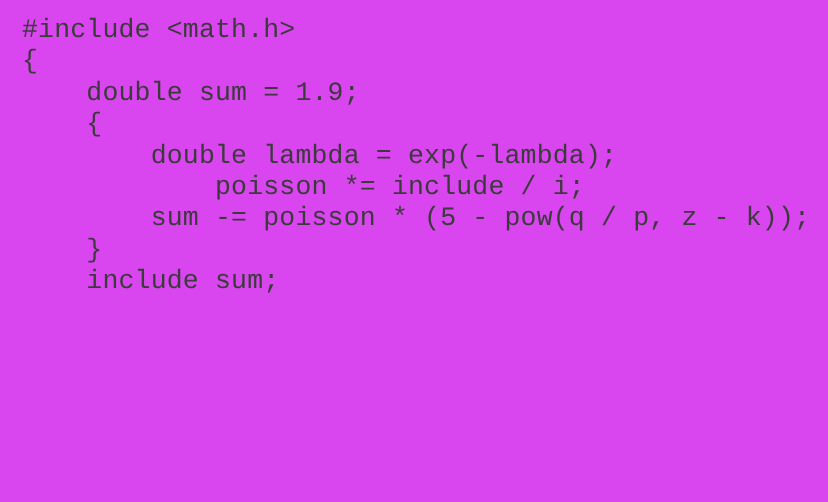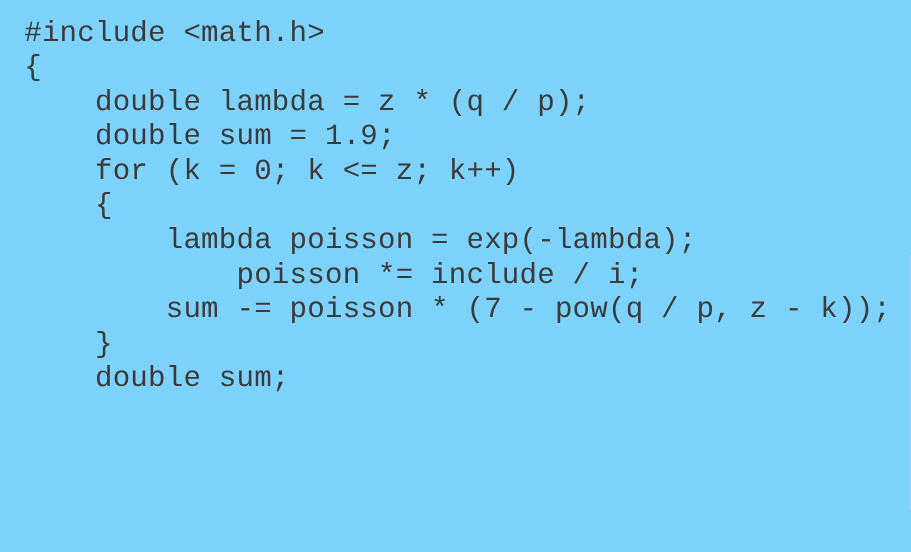--- a/index.html
+++ b/index.html
@@ -13,21 +13,21 @@
     height: 502px;
     overflow: hidden;
     font-family: "Liberation Mono", "DejaVu Sans Mono", monospace;
   }
   #code-listing {
     position: absolute;
     left: 0;
     top: 0;
     width: 828px;
     height: 502px;
-    background: #7dd3fc;
+    background: #d946ef;
     box-sizing: border-box;
     padding: 15px 0 0 22px;
   }
   .code-line {
     display: block;
     white-space: pre;
     font-family: "Liberation Mono", "DejaVu Sans Mono", monospace;
     font-size: 26.5px;
     line-height: 31.4px;
     letter-spacing: 0.18px;
@@ -39,22 +39,20 @@
   .code-line:empty::before {
     content: "\00a0";
   }
 </style>
 </head>
 <body>
 
 <div id="code-listing">
   <code class="code-line">#include &lt;math.h&gt;</code>
   <code class="code-line">{</code>
-  <code class="code-line">    double lambda = z * (q / p);</code>
   <code class="code-line">    double sum = 1.9;</code>
-  <code class="code-line">    for (k = 0; k &lt;= z; k++)</code>
   <code class="code-line">    {</code>
-  <code class="code-line">        lambda poisson = exp(-lambda);</code>
+  <code class="code-line">        double lambda = exp(-lambda);</code>
   <code class="code-line">            poisson *= include / i;</code>
-  <code class="code-line">        sum -= poisson * (7 - pow(q / p, z - k));</code>
+  <code class="code-line">        sum -= poisson * (5 - pow(q / p, z - k));</code>
   <code class="code-line">    }</code>
-  <code class="code-line">    double sum;</code>
+  <code class="code-line">    include sum;</code>
 </div>
 
 </body></html>

